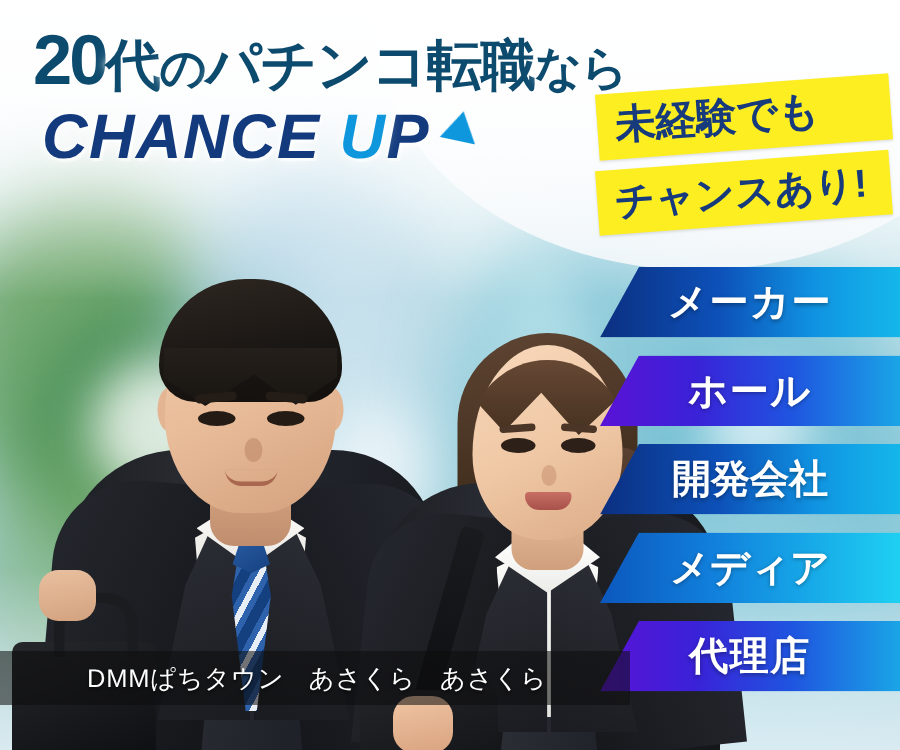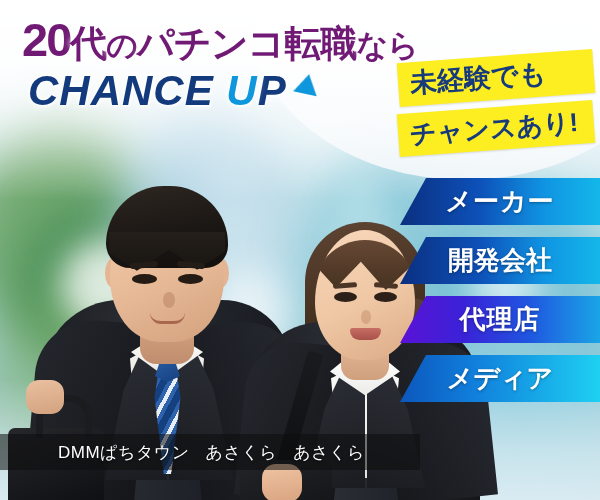--- a/index.html
+++ b/index.html
@@ -243,21 +243,21 @@
   .w-bag{
     position:absolute;left:-10px;bottom:-30px;width:92px;height:70px;
     background:linear-gradient(160deg,#232428,#101113);border-radius:7px;
   }
 
   
   .headline{
     position:absolute;left:22px;top:16px;
     font-size:37px;line-height:1;
     font-weight:bold;
-    color:#701a75;
+    color:#0c4a6e;
     letter-spacing:-1px;
     white-space:nowrap;
     text-shadow:
       0 0 4px rgba(255,255,255,.95),
       0 0 9px rgba(255,255,255,.9),
       1px 1px 0 rgba(255,255,255,.8);
   }
   .headline .num{font-size:47px;letter-spacing:-2px;}
   .headline .sm{font-size:31px;}
 
@@ -423,28 +423,31 @@
 
   <div class="badge">
     <div class="badge-bar one">未経験でも</div>
     <div class="badge-bar two">チャンスあり!</div>
   </div>
 
   <div class="cats">
     <div class="cat cat-1">
       <span>メーカー</span>
     </div>
+    <div class="cat cat-2">
+      <span>ホール</span>
+    </div>
     <div class="cat cat-3">
       <span>開発会社</span>
     </div>
+    <div class="cat cat-5">
+      <span>メディア</span>
+    </div>
     <div class="cat cat-4">
       <span>代理店</span>
-    </div>
-    <div class="cat cat-5">
-      <span>メディア</span>
     </div>
   </div>
 
   <div class="caption">
     <span>DMMぱちタウン</span>
     <span class="gap"></span>
     <span>あさくら</span>
     <span class="gap"></span>
     <span>あさくら</span>
   </div>

